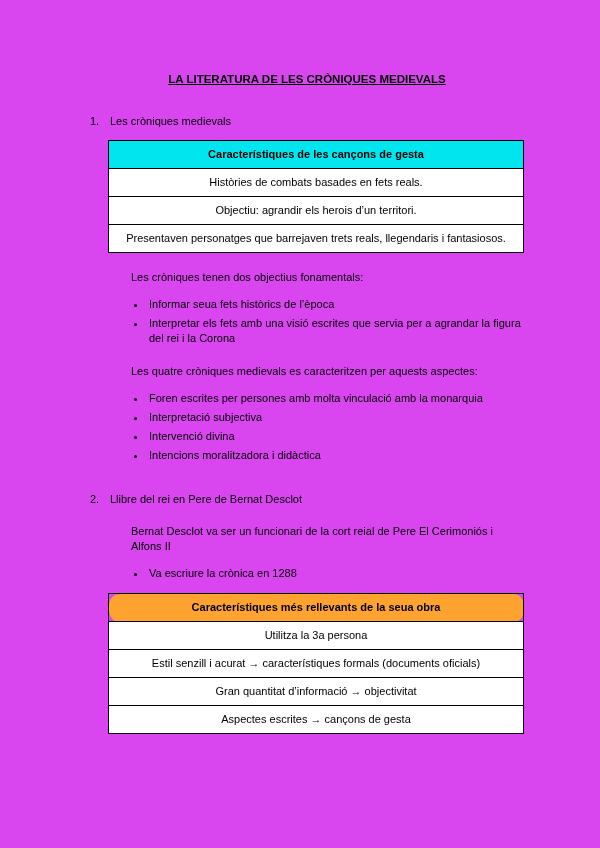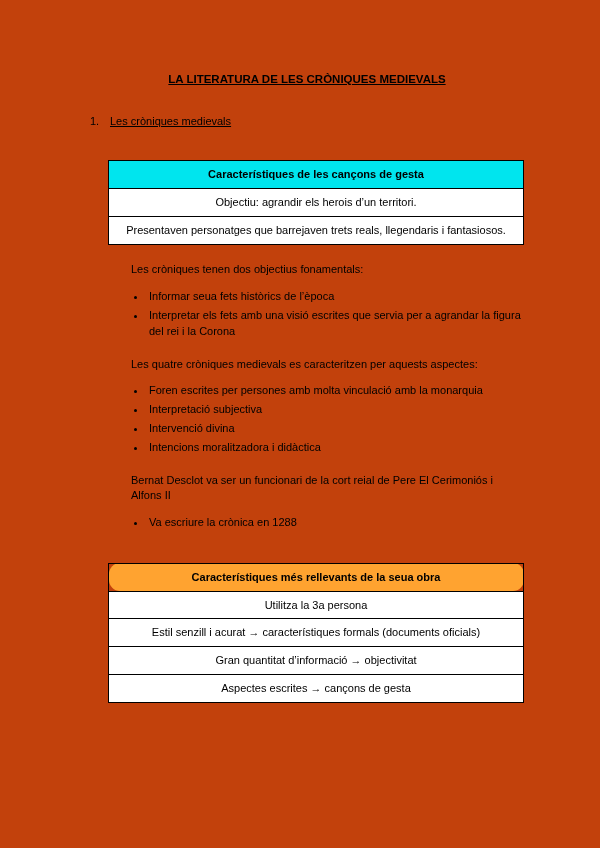--- a/index.html
+++ b/index.html
@@ -10,37 +10,37 @@
     background: #ffffff;
     color: #000000;
     font-family: "Liberation Sans", "DejaVu Sans", sans-serif;
     font-size: 11px;
     line-height: 1.35;
   }
   .page {
     width: 600px;
     height: 848px;
     padding: 72px 76px 30px 90px;
-    background: #c2410c;
+    background: #d946ef;
     overflow: hidden;
   }
   .title {
     text-align: center;
     font-weight: bold;
     text-decoration: underline;
     font-size: 11.5px;
   }
   .heading-row { margin-top: 26px; }
   .heading-row.s2 { margin-top: 28px; }
   .num { display: inline-block; width: 20px; }
-  .heading-text { text-decoration: underline; }
+  .heading-text { }
   table.doc-table {
     border-collapse: collapse;
     width: 416px;
-    margin: 32px 0 0 18px;
+    margin: 12px 0 0 18px;
   }
   table.doc-table th,
   table.doc-table td {
     border: 1px solid #000000;
     text-align: center;
     vertical-align: middle;
     padding: 6px 8px;
     font-size: 11px;
   }
   table.doc-table th { font-weight: bold; }
@@ -70,20 +70,23 @@
   </div>
 
   <table class="doc-table">
     <thead>
       <tr>
         <th style="background: rgb(0, 229, 238);">Característiques de les cançons de gesta</th>
       </tr>
     </thead>
     <tbody>
       <tr>
+          <td>Històries de combats basades en fets reals.</td>
+        </tr>
+      <tr>
           <td>Objectiu: agrandir els herois d’un territori.</td>
         </tr>
       <tr>
           <td>Presentaven personatges que barrejaven trets reals, llegendaris i fantasiosos.</td>
         </tr>
     </tbody>
   </table>
 
   <p class="para">Les cròniques tenen dos objectius fonamentals:</p>
 
@@ -94,20 +97,23 @@
 
   <p class="para">Les quatre cròniques medievals es caracteritzen per aquests aspectes:</p>
 
   <ul class="bullets">
     <li>Foren escrites per persones amb molta vinculació amb la monarquia</li>
     <li>Interpretació subjectiva</li>
     <li>Intervenció divina</li>
     <li>Intencions moralitzadora i didàctica</li>
   </ul>
 
+  <div class="heading-row s2">
+    <span class="num">2.</span><span class="heading-text">Llibre del rei en Pere de Bernat Desclot</span>
+  </div>
 
   <p class="para">Bernat Desclot va ser un funcionari de la cort reial de Pere El Cerimoniós i Alfons II</p>
 
   <ul class="bullets">
     <li>Va escriure la crònica en 1288</li>
   </ul>
 
   <table class="doc-table">
     <thead>
       <tr>

